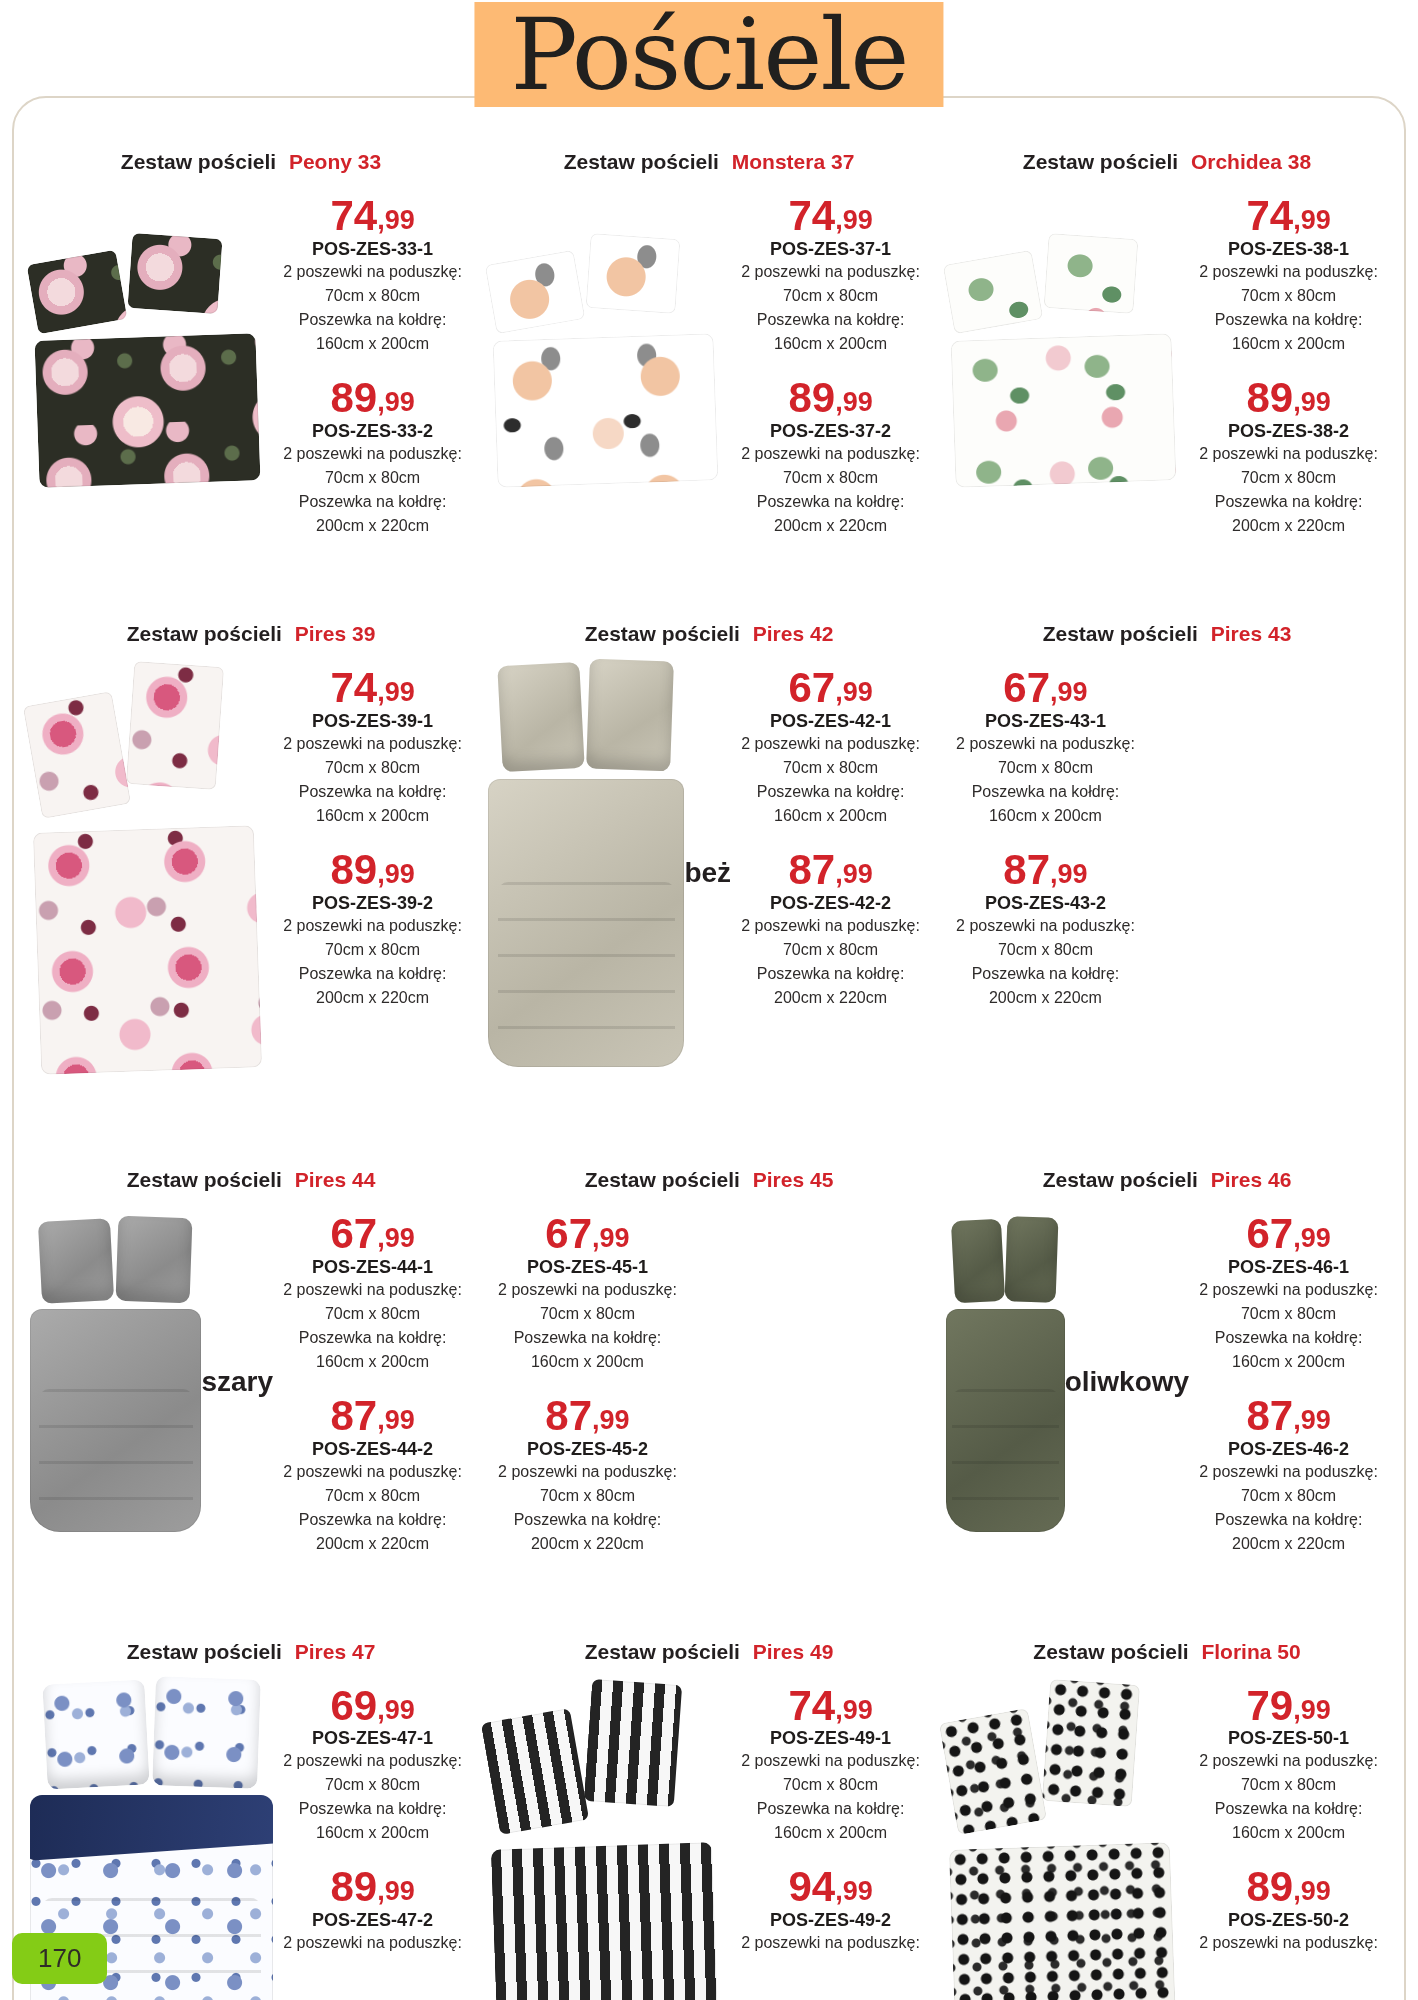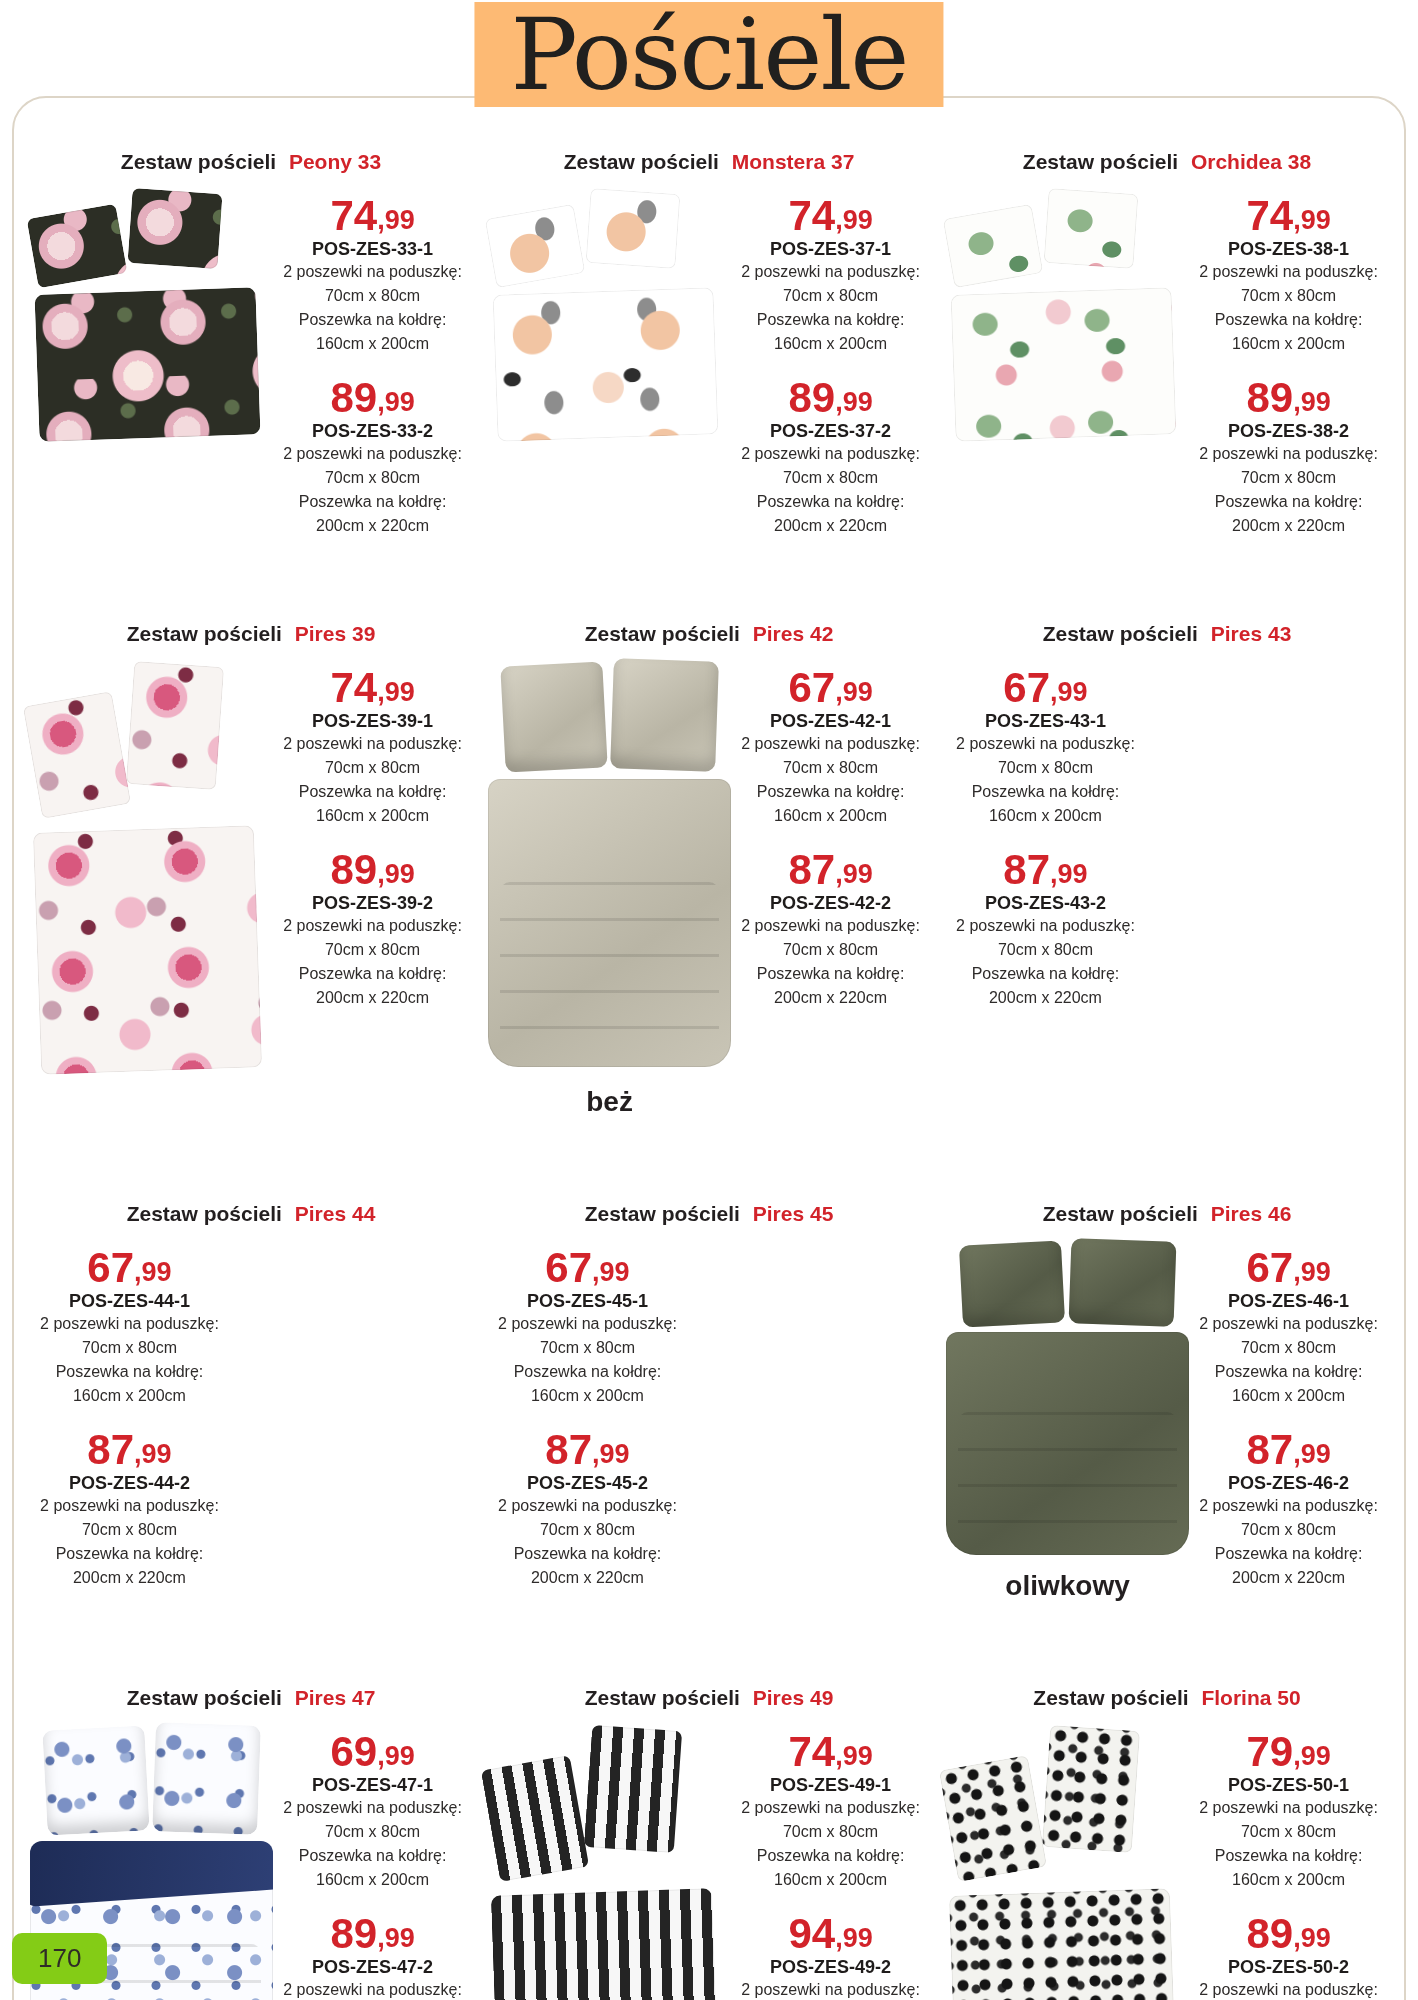--- a/index.html
+++ b/index.html
@@ -23,21 +23,21 @@
     display:grid;grid-template-columns:repeat(3,1fr);
     column-gap:16px;row-gap:84px;
     padding:150px 30px 40px 30px;
   }
   .card{display:flex;flex-direction:column;}
   .card-title{
     text-align:center;font-size:21px;font-weight:bold;margin-bottom:14px;white-space:nowrap;
   }
   .card-title .tn{color:#d2232a;margin-left:7px;}
   .card-body{display:flex;flex-direction:row;}
-  .imgwrap{width:55%;flex:0 0 55%;display:flex;flex-direction:column;align-items:center;}
+  .imgwrap{width:55%;flex:0 0 55%;display:flex;flex-direction:row;align-items:center;}
   .pricecol{
     width:45%;flex:0 0 45%;text-align:center;
     display:flex;flex-direction:column;gap:22px;padding-top:8px;
   }
   .price{color:#d2232a;font-weight:bold;line-height:.95;white-space:nowrap;}
   .price .pi{font-size:42px;}
   .price .pd{font-size:27px;position:relative;top:-1px;}
   .sku{font-weight:bold;font-size:18px;margin-top:3px;color:#1f1c1b;}
   .spec{font-size:16px;line-height:1.5;color:#2e2b2a;}
   .color-label{
@@ -325,20 +325,28 @@
       </div>
     </div>
   </div>
 
   <div class="card row-2">
     <div class="card-title">
       <span class="tp">Zestaw pościeli</span>
       <span class="tn">Pires 44</span>
     </div>
     <div class="card-body">
+      <div class="imgwrap">
+        <div class="scene img-pires44 bed">
+          <div class="piece pillow-l"></div>
+          <div class="piece pillow-r"></div>
+          <div class="piece duvet"></div>
+        </div>
+        <div class="color-label">szary</div>
+      </div>
       <div class="pricecol">
         <div class="variant">
           <div class="price"><span class="pi">67</span><span class="pd">,99</span></div>
           <div class="sku">POS-ZES-44-1</div>
           <div class="spec">2 poszewki na poduszkę:</div>
           <div class="spec">70cm x 80cm</div>
           <div class="spec">Poszewka na kołdrę:</div>
           <div class="spec">160cm x 200cm</div>
         </div>
         <div class="variant">

